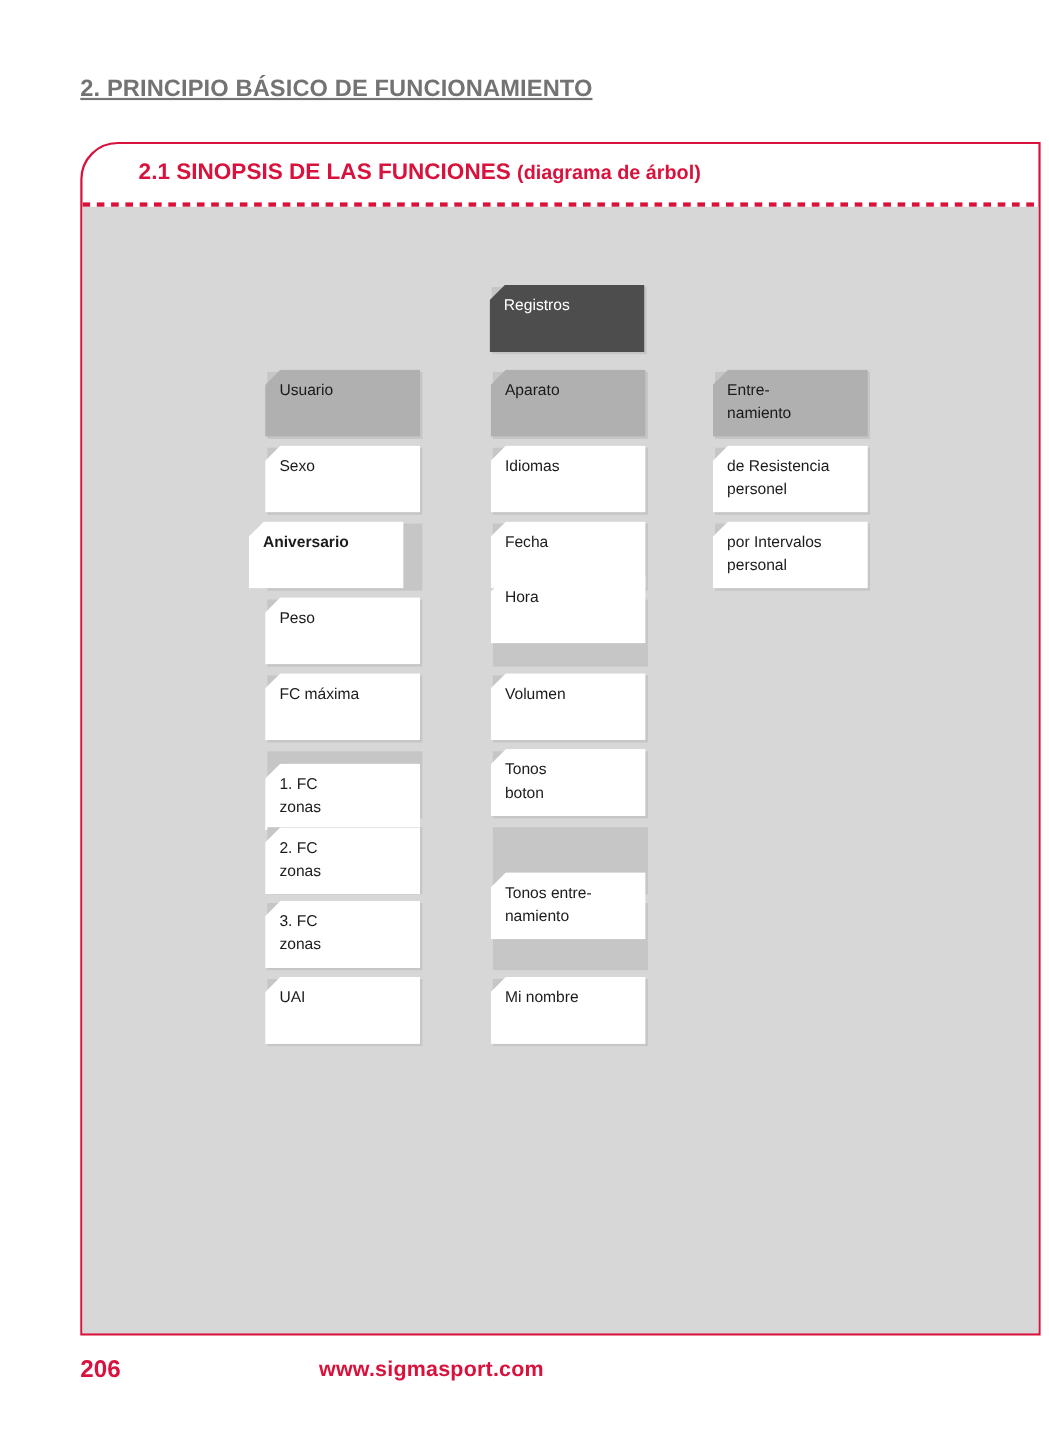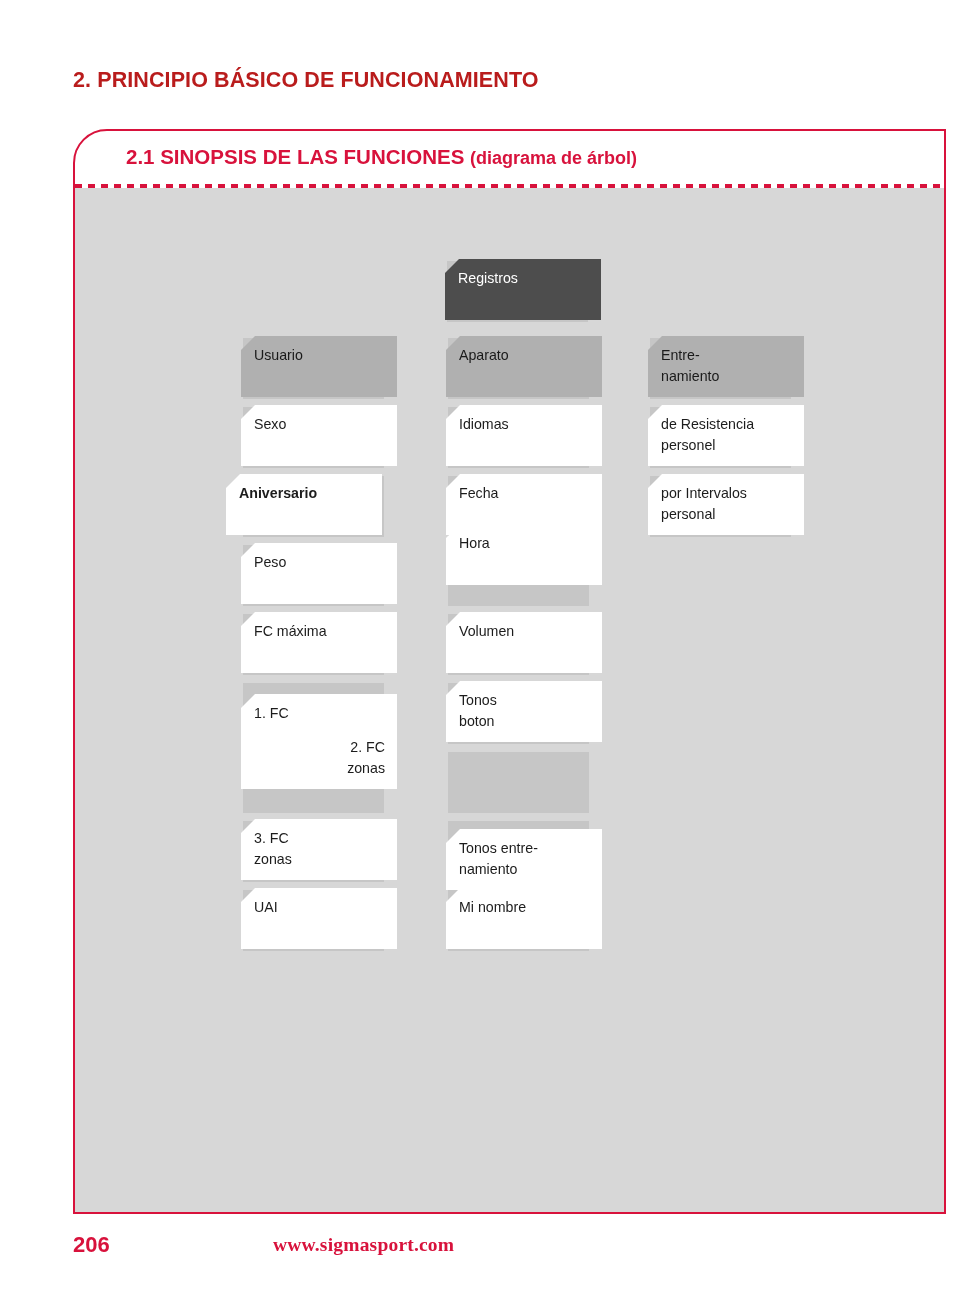--- a/index.html
+++ b/index.html
@@ -16,22 +16,23 @@
   }
 
   
   .chapter-title {
     position: absolute;
     left: 73px;
     top: 68px;
     font-size: 21.5px;
     font-weight: bold;
     letter-spacing: 0.1px;
-    color: #b91c1c;
+    color: #737373;
     white-space: nowrap;
+    text-decoration: underline;
   }
 
   
   .panel {
     position: absolute;
     left: 73px;
     top: 129px;
     width: 873px;
     height: 1085px;
     border-left: 2px solid #d8123c;
@@ -79,21 +80,21 @@
     left: 0px;
     top: 57px;
     right: 0px;
     bottom: 0px;
     background: #d7d7d7;
   }
 
   
   .node {
     position: absolute;
-    width: 156px;
+    width: 141px;
     box-sizing: border-box;
     padding: 9px 12px 0 13px;
     font-size: 14.2px;
     line-height: 20.5px;
     color: #1c1c1c;
     background: #ffffff;
     -webkit-clip-path: polygon(14px 0, 100% 0, 100% 100%, 0 100%, 0 14px);
     clip-path: polygon(14px 0, 100% 0, 100% 100%, 0 100%, 0 14px);
     overflow: hidden;
   }
@@ -117,27 +118,26 @@
   .page-number {
     position: absolute;
     left: 73px;
     top: 1232px;
     font-size: 22px;
     font-weight: bold;
     color: #d8123c;
   }
   .site-url {
     position: absolute;
-    left: 273px;
+    left: 290px;
     top: 1234px;
     font-size: 19.5px;
     font-weight: bold;
     color: #d8123c;
     letter-spacing: 0.2px;
-    font-family: Liberation Serif, serif;
   }
 </style>
 </head>
 <body>
 
 <div class="chapter-title">2. PRINCIPIO BÁSICO DE FUNCIONAMIENTO</div>
 
 <div class="panel">
 
   <div class="panel-title-bar">
@@ -180,21 +180,21 @@
       <span class="line">FC máxima</span>
     </div>
 
     <div class="shadow" style="left:168px; top:495px; width:141px; height:61px;"></div>
     <div class="node" style="left:166px; top:506px; height:61px;">
       <span class="line">1. FC</span>
       <span class="line">zonas</span>
     </div>
 
     <div class="shadow" style="left:168px; top:564px; width:141px; height:61px;"></div>
-    <div class="node" style="left:166px; top:540px; height:61px;text-align:right;">
+    <div class="node" style="left:166px; top:564px; height:61px;">
       <span class="line">2. FC</span>
       <span class="line">zonas</span>
     </div>
 
     <div class="shadow" style="left:168px; top:633px; width:141px; height:61px;"></div>
     <div class="node" style="left:166px; top:631px; height:61px;">
       <span class="line">3. FC</span>
       <span class="line">zonas</span>
     </div>
 
@@ -230,21 +230,21 @@
 
     <div class="shadow" style="left:373px; top:495px; width:141px; height:61px;"></div>
     <div class="node" style="left:371px; top:493px; height:61px;">
       <span class="line">Tonos</span>
       <span class="line">boton</span>
     </div>
 
     <div class="shadow" style="left:373px; top:564px; width:141px; height:61px;"></div>
 
     <div class="shadow" style="left:373px; top:633px; width:141px; height:61px;"></div>
-    <div class="node" style="left:371px; top:641px; height:61px;">
+    <div class="node" style="left:371px; top:605px; height:61px;">
       <span class="line">Tonos entre-</span>
       <span class="line">namiento</span>
     </div>
 
     <div class="shadow" style="left:373px; top:702px; width:141px; height:61px;"></div>
     <div class="node" style="left:371px; top:700px; height:61px;">
       <span class="line">Mi nombre</span>
     </div>
 
     <div class="shadow" style="left:575px; top:150px; width:141px; height:61px;"></div>

